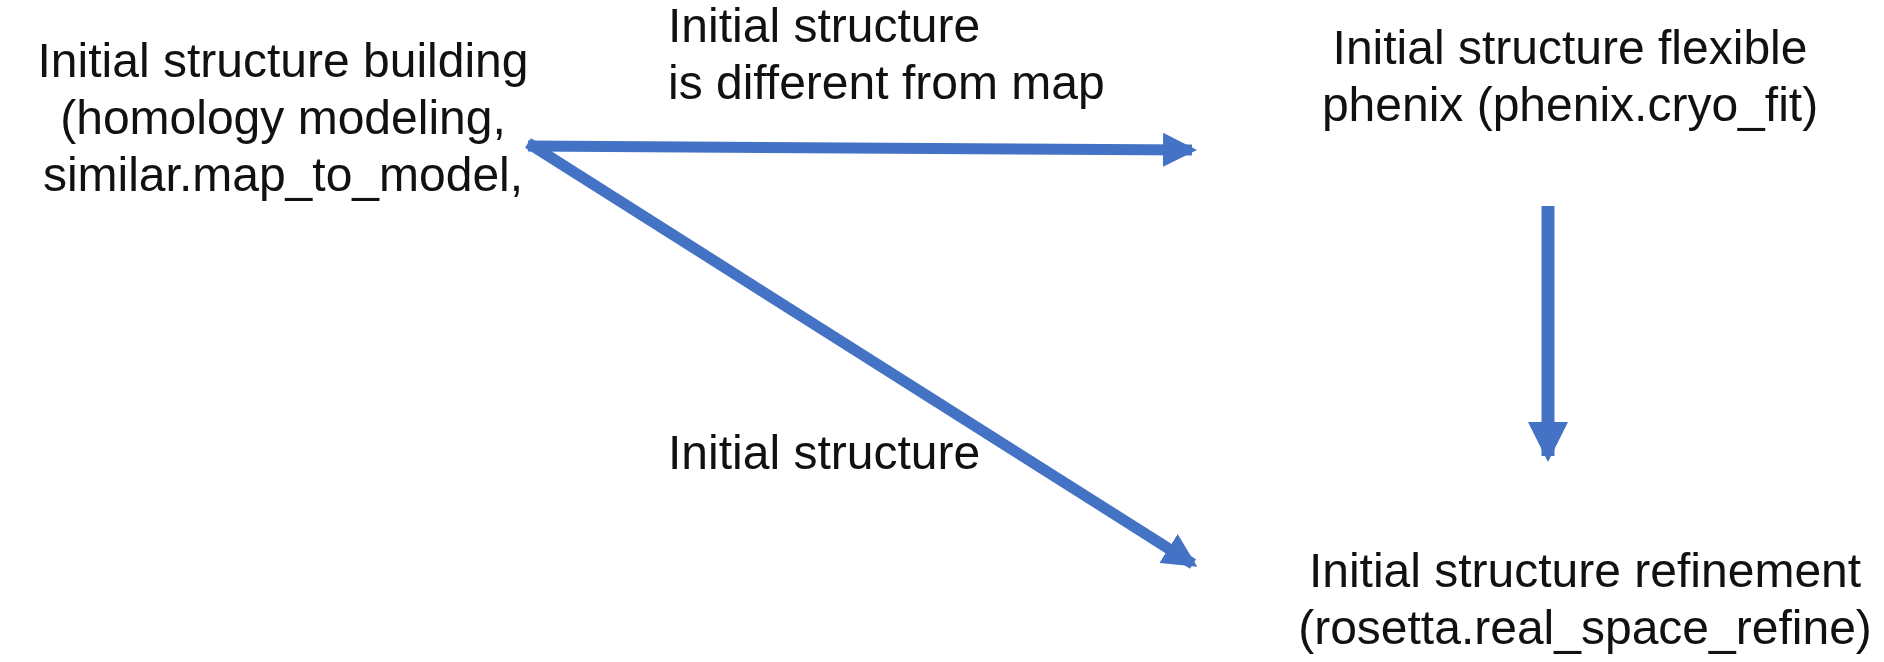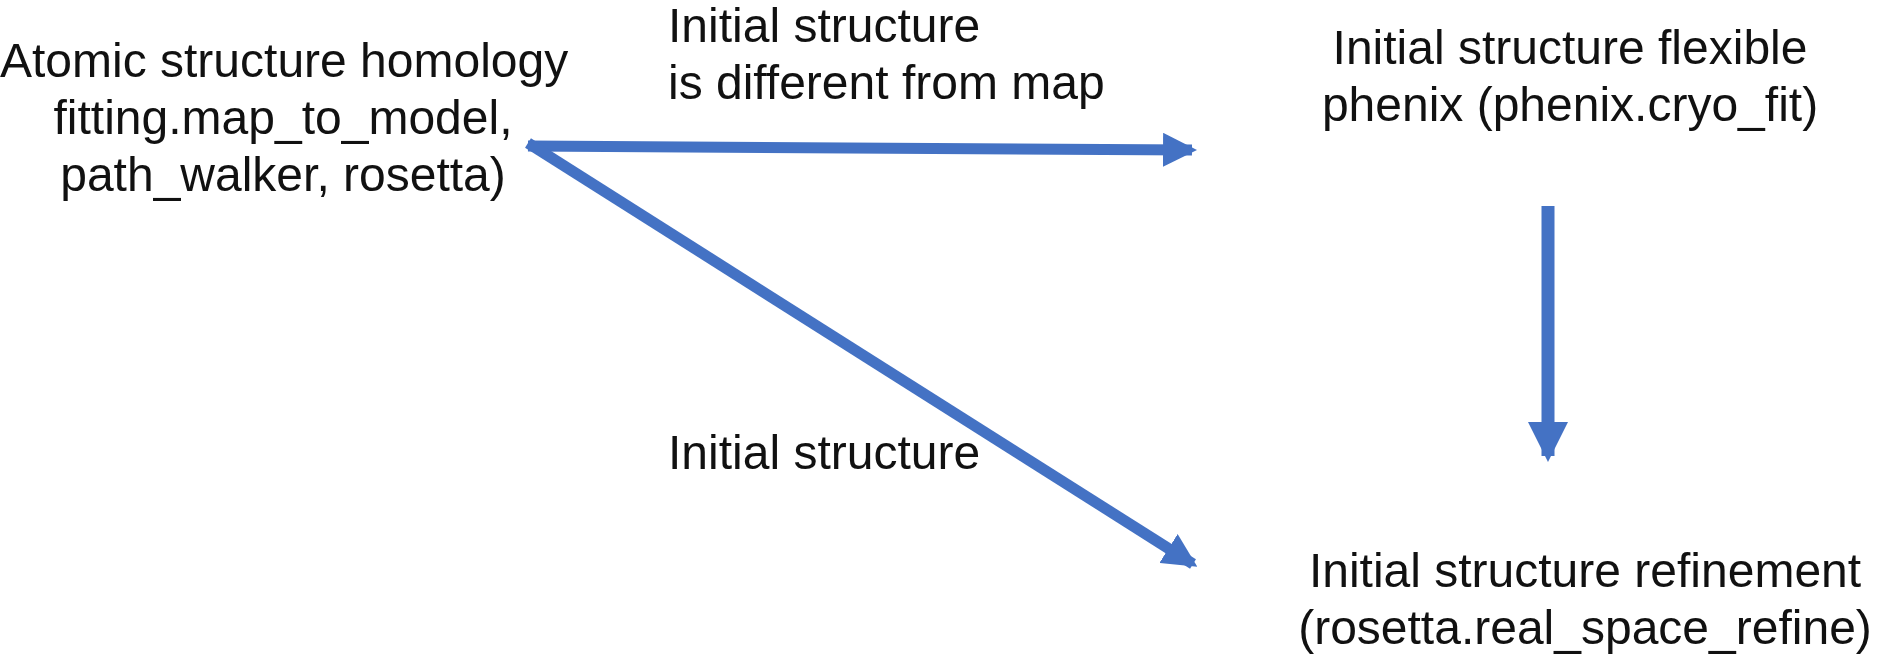--- a/index.html
+++ b/index.html
@@ -51,23 +51,23 @@
     </defs>
 
     <line x1="528" y1="146" x2="1192" y2="150" stroke-width="11" marker-end="url(#head)" stroke="#4472c4"></line>
 
     <line x1="528" y1="143" x2="1193" y2="564" stroke-width="11" marker-end="url(#head)" stroke="#4472c4"></line>
 
     <line x1="1548" y1="206" x2="1548" y2="456" stroke-width="13" marker-end="url(#head)" stroke="#4472c4"></line>
   </svg>
 
   <div class="txt center node-building">
-    <div><span>Atomic structure homology</span></div>
-    <div><span class="it">fitting.map_to_model,</span></div>
-    <div><span class="it">path_walker, rosetta</span><span>)</span></div>
+    <div><span>Initial structure building</span></div>
+    <div><span>(homology modeling,</span></div>
+    <div><span class="it">similar.map_to_model,</span></div>
   </div>
 
   <div class="txt left label-different">
     <div><span>Initial structure</span></div>
     <div><span>is different from map</span></div>
   </div>
 
   <div class="txt center node-fitting">
     <div><span>Initial structure flexible</span></div>
     <div><span>phenix (</span><span class="it">phenix.cryo_fit</span><span>)</span></div>

